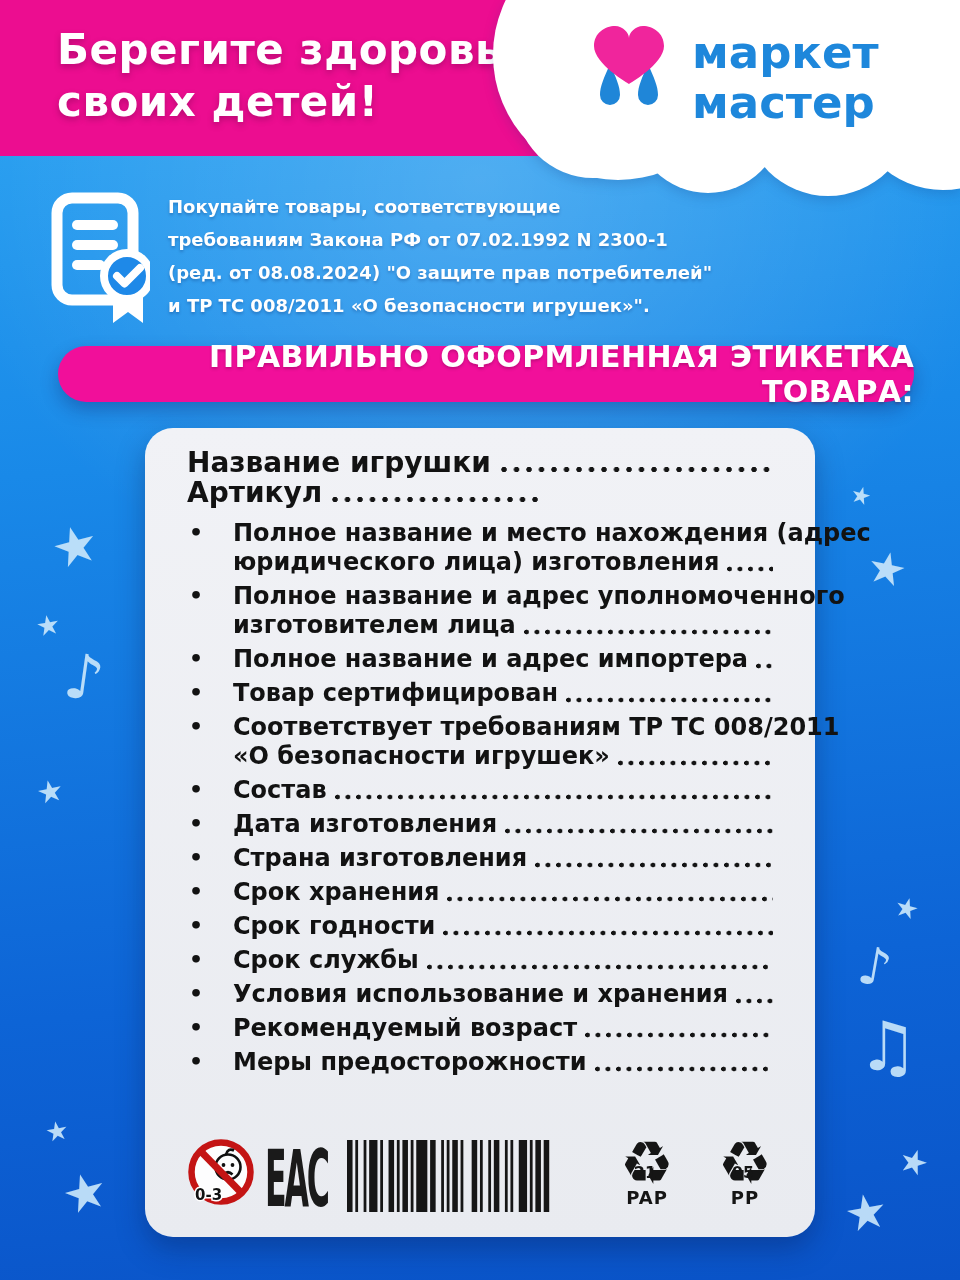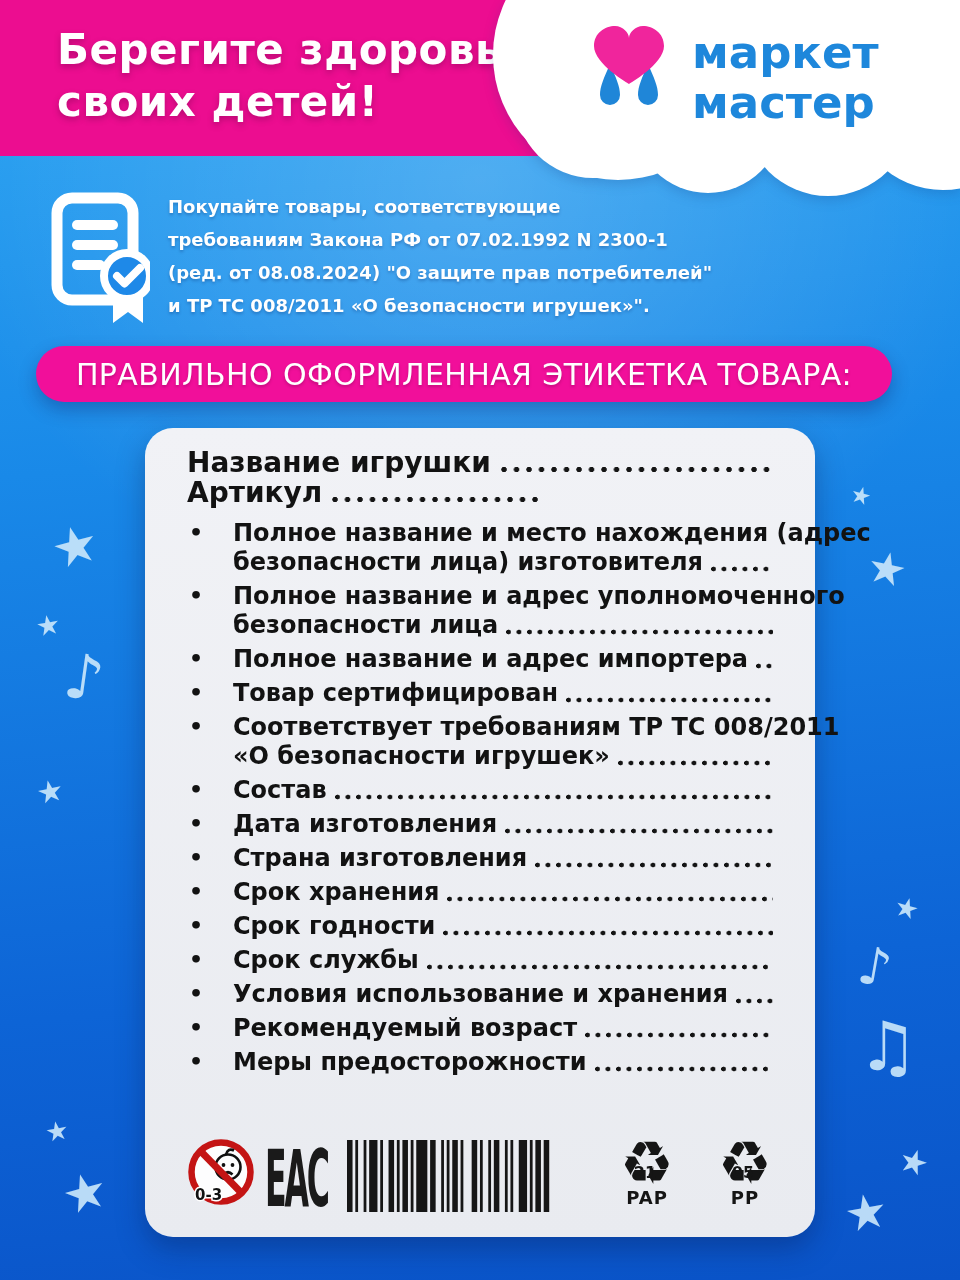--- a/index.html
+++ b/index.html
@@ -16,23 +16,23 @@
   
   .cloud{position:absolute;left:468px;top:0;filter:drop-shadow(0 4px 6px rgba(10,40,110,.18));}
   .logo-m{position:absolute;left:588px;top:26px;}
   .logo-text{position:absolute;left:692px;top:28px;font-size:45px;line-height:50px;
     font-weight:bold;color:#1E87DB;}
   
   .doc-icon{position:absolute;left:50px;top:192px;}
   .intro{position:absolute;left:168px;top:190px;color:#fff;font-weight:bold;
     font-size:18px;line-height:33px;text-shadow:0 2px 3px rgba(0,30,90,.28);}
   
-  .pill{position:absolute;left:36px;top:346px;width:856px;height:56px;background:#F10F9A;
+  .pill{position:absolute;left:58px;top:346px;width:856px;height:56px;background:#F10F9A;
     border-radius:30px;display:flex;align-items:center;justify-content:center;color:#fff;
-    font-weight:normal;font-size:30px;letter-spacing:.4px;
+    font-weight:bold;font-size:30px;letter-spacing:.4px;
     box-shadow:0 8px 18px rgba(10,20,90,.30);text-shadow:0 2px 3px rgba(90,0,60,.3);text-align:right;}
   
   .card{position:absolute;left:145px;top:428px;width:670px;height:809px;
     background:linear-gradient(180deg,#F1F2F6,#E9EBF0);border-radius:28px;
     box-shadow:0 12px 28px rgba(8,25,80,.35);
     padding:20px 40px 0 42px;box-sizing:border-box;color:#121212;}
   .hline{display:flex;align-items:baseline;height:30px;font-size:28px;font-weight:bold;line-height:30px;}
   .htxt{white-space:nowrap;}
   .dots{background-repeat:repeat-x;}
   .hdots{flex:1 1 auto;align-self:flex-end;height:7px;margin:0 2px 5px 10px;
@@ -130,31 +130,31 @@
           <span class="dots hdots" style="flex: 0 0 210px;"></span>
         </div>
       </div>
     <div id="item-list">
         <div class="li">
           <div class="lil">
             <span class="bullet">•</span>
             <span class="litxt">Полное название и место нахождения (адрес</span>
           </div>
           <div class="lil">
-            <span class="litxt">безопасности лица) изготовителя</span>
+            <span class="litxt">юридического лица) изготовления</span>
             <span class="dots ldots"></span>
           </div>
         </div>
         <div class="li">
           <div class="lil">
             <span class="bullet">•</span>
             <span class="litxt">Полное название и адрес уполномоченного</span>
           </div>
           <div class="lil">
-            <span class="litxt">безопасности лица</span>
+            <span class="litxt">изготовителем лица</span>
             <span class="dots ldots"></span>
           </div>
         </div>
         <div class="li">
           <div class="lil">
             <span class="bullet">•</span>
             <span class="litxt">Полное название и адрес импортера</span>
             <span class="dots ldots"></span>
           </div>
         </div>

